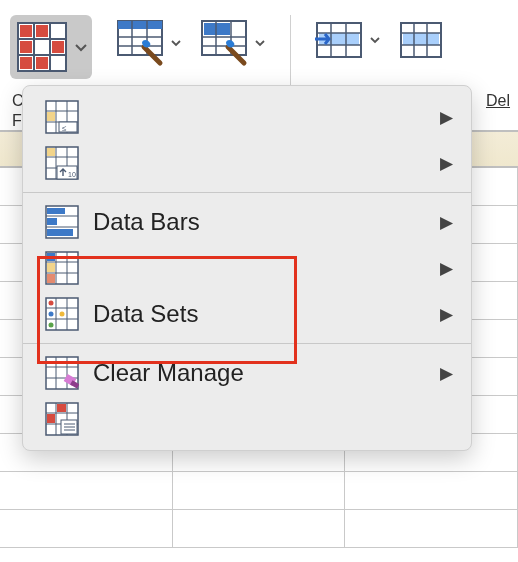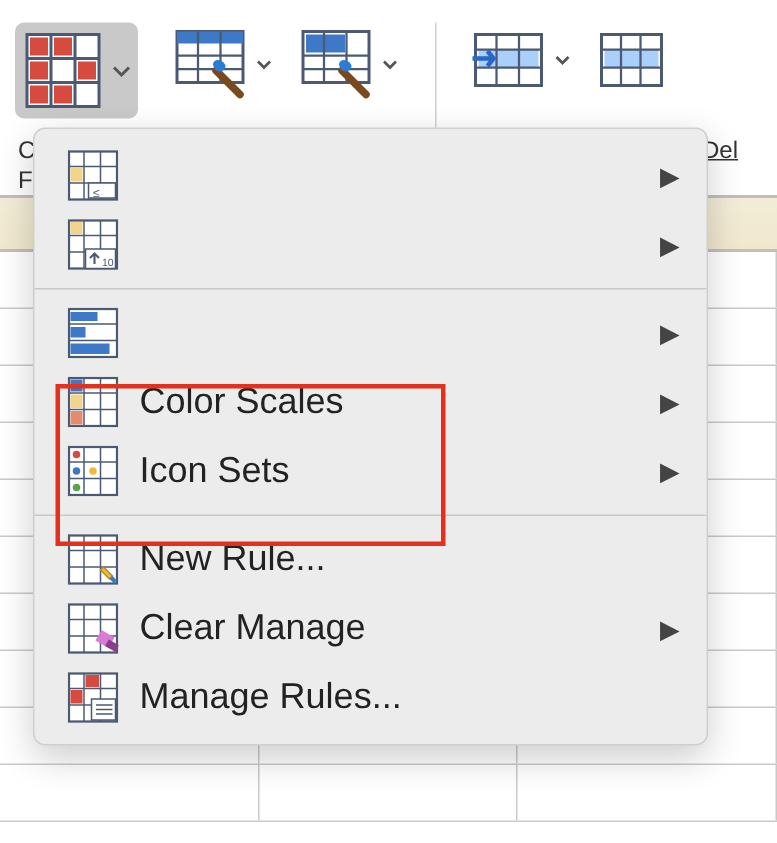--- a/index.html
+++ b/index.html
@@ -271,21 +271,21 @@
           <line x1="2" y1="26" x2="42" y2="26" stroke="#4b5a72" stroke-width="1.5"></line>
           <line x1="15" y1="4" x2="15" y2="38" stroke="#4b5a72" stroke-width="1.5"></line>
           <line x1="28" y1="4" x2="28" y2="38" stroke="#4b5a72" stroke-width="1.5"></line>
         </svg>
       </span>
     </div>
   </div>
 
   <span class="ribbon-label" style="left:12px; top:92px;">C</span>
   <span class="ribbon-label" style="left:12px; top:112px;">F</span>
-  <span class="ribbon-label" style="left:468px; top:92px;text-decoration:underline;">Del</span>
+  <span class="ribbon-label" style="left:486px; top:92px;text-decoration:underline;">Del</span>
 </div>
 
 <div class="menu">
 
   <div class="menu-item">
     <span class="mi-icon">
       <svg width="34" height="34" viewBox="0 0 34 34">
         <rect x="1" y="1" width="32" height="32" fill="#fff" stroke="#4b5a72" stroke-width="1.5"></rect>
         <line x1="1" y1="11" x2="33" y2="11" stroke="#4b5a72"></line>
           <line x1="1" y1="22" x2="33" y2="22" stroke="#4b5a72"></line>
@@ -322,74 +322,60 @@
     <span class="mi-icon">
       <svg width="34" height="34" viewBox="0 0 34 34">
         <rect x="1" y="1" width="32" height="32" fill="#fff" stroke="#4b5a72" stroke-width="1.5"></rect>
         <line x1="1" y1="11" x2="33" y2="11" stroke="#4b5a72"></line>
           <line x1="1" y1="22" x2="33" y2="22" stroke="#4b5a72"></line>
         <rect x="2" y="3" width="18" height="6" fill="#3d79c7"></rect>
         <rect x="2" y="13" width="10" height="7" fill="#3d79c7"></rect>
         <rect x="2" y="24" width="26" height="7" fill="#3d79c7"></rect>
       </svg>
     </span>
+    <span>Data Bars</span>
     <span class="arrow">▶</span>
   </div>
 
   <div class="menu-item">
     <span class="mi-icon">
       <svg width="34" height="34" viewBox="0 0 34 34">
         <rect x="1" y="1" width="32" height="32" fill="#fff" stroke="#4b5a72" stroke-width="1.5"></rect>
         <line x1="1" y1="11" x2="33" y2="11" stroke="#4b5a72"></line>
           <line x1="1" y1="22" x2="33" y2="22" stroke="#4b5a72"></line>
         <line x1="11" y1="1" x2="11" y2="33" stroke="#4b5a72"></line>
           <line x1="22" y1="1" x2="22" y2="33" stroke="#4b5a72"></line>
         <rect x="2" y="2" width="8" height="8" fill="#3d79c7"></rect>
         <rect x="2" y="12" width="8" height="9" fill="#f2d48a"></rect>
         <rect x="2" y="23" width="8" height="9" fill="#e48b6f"></rect>
       </svg>
     </span>
-    <span>Color Scales</span>
     <span class="arrow">▶</span>
   </div>
 
   <div class="menu-item">
     <span class="mi-icon">
       <svg width="34" height="34" viewBox="0 0 34 34">
         <rect x="1" y="1" width="32" height="32" fill="#fff" stroke="#4b5a72" stroke-width="1.5"></rect>
         <line x1="1" y1="11" x2="33" y2="11" stroke="#4b5a72"></line>
           <line x1="1" y1="22" x2="33" y2="22" stroke="#4b5a72"></line>
         <line x1="11" y1="1" x2="11" y2="33" stroke="#4b5a72"></line>
           <line x1="22" y1="1" x2="22" y2="33" stroke="#4b5a72"></line>
         <circle cx="6" cy="6" r="2.5" fill="#d64b3f"></circle>
         <circle cx="6" cy="17" r="2.5" fill="#3d79c7"></circle>
         <circle cx="6" cy="28" r="2.5" fill="#5aa34a"></circle>
         <circle cx="17" cy="17" r="2.5" fill="#f0b93a"></circle>
       </svg>
     </span>
-    <span>Icon Sets</span>
+    <span>Data Sets</span>
     <span class="arrow">▶</span>
   </div>
 
   <div class="menu-sep"></div>
 
-  <div class="menu-item">
-    <span class="mi-icon">
-      <svg width="34" height="34" viewBox="0 0 34 34">
-        <rect x="1" y="1" width="32" height="32" fill="#fff" stroke="#4b5a72" stroke-width="1.5"></rect>
-        <line x1="1" y1="11" x2="33" y2="11" stroke="#4b5a72"></line>
-          <line x1="1" y1="22" x2="33" y2="22" stroke="#4b5a72"></line>
-        <line x1="11" y1="1" x2="11" y2="33" stroke="#4b5a72"></line>
-          <line x1="22" y1="1" x2="22" y2="33" stroke="#4b5a72"></line>
-        <path d="M24 22 L30 28 L28 30 L22 24 Z" fill="#f0b93a" stroke="#b88a1e"></path>
-        <path d="M30 28 L33 31 L31 33 L28 30 Z" fill="#3d79c7"></path>
-      </svg>
-    </span>
-    <span>New Rule...</span>
-  </div>
 
   <div class="menu-item">
     <span class="mi-icon">
       <svg width="34" height="34" viewBox="0 0 34 34">
         <rect x="1" y="1" width="32" height="32" fill="#fff" stroke="#4b5a72" stroke-width="1.5"></rect>
         <line x1="1" y1="11" x2="33" y2="11" stroke="#4b5a72"></line>
           <line x1="1" y1="22" x2="33" y2="22" stroke="#4b5a72"></line>
         <line x1="11" y1="1" x2="11" y2="33" stroke="#4b5a72"></line>
           <line x1="22" y1="1" x2="22" y2="33" stroke="#4b5a72"></line>
         <rect x="20" y="20" width="10" height="8" fill="#d77bd4" transform="rotate(30 25 24)"></rect>
@@ -410,17 +396,16 @@
           <line x1="22" y1="1" x2="22" y2="33" stroke="#4b5a72"></line>
         <rect x="12" y="2" width="9" height="8" fill="#d64b3f"></rect>
         <rect x="2" y="12" width="8" height="9" fill="#d64b3f"></rect>
         <rect x="23" y="23" width="9" height="9" fill="#d64b3f"></rect>
         <rect x="16" y="18" width="16" height="14" fill="#fff" stroke="#4b5a72"></rect>
         <line x1="19" y1="22" x2="30" y2="22" stroke="#4b5a72"></line>
         <line x1="19" y1="25" x2="30" y2="25" stroke="#4b5a72"></line>
         <line x1="19" y1="28" x2="30" y2="28" stroke="#4b5a72"></line>
       </svg>
     </span>
-    <span>Manage Rules...</span>
   </div>
 
   <div class="highlight-box" style="left:14px; top:170px; width:260px; height:108px;"></div>
 </div>
 
 </body></html>

